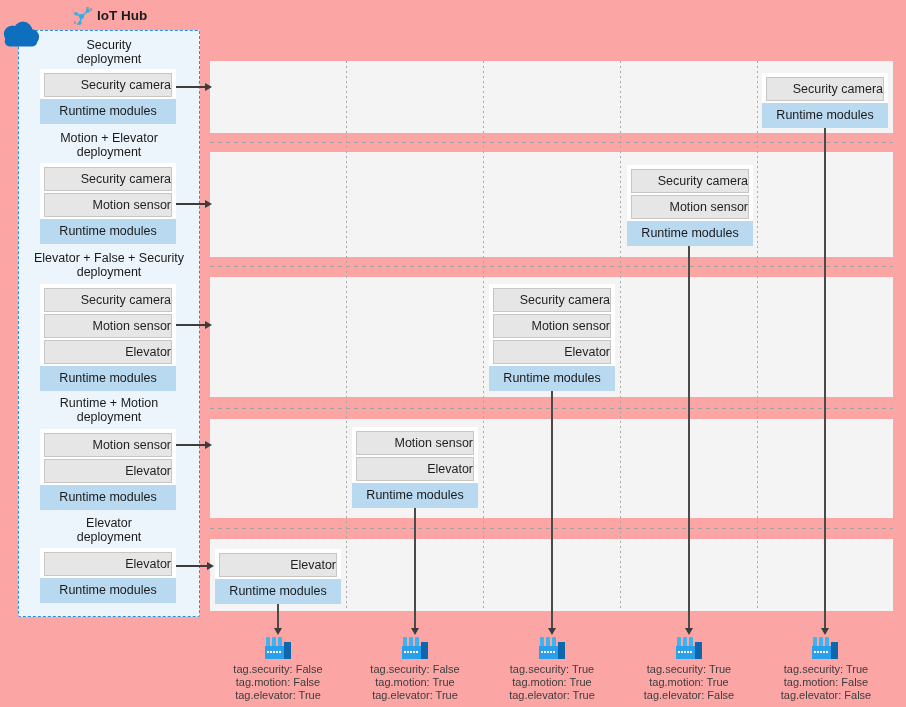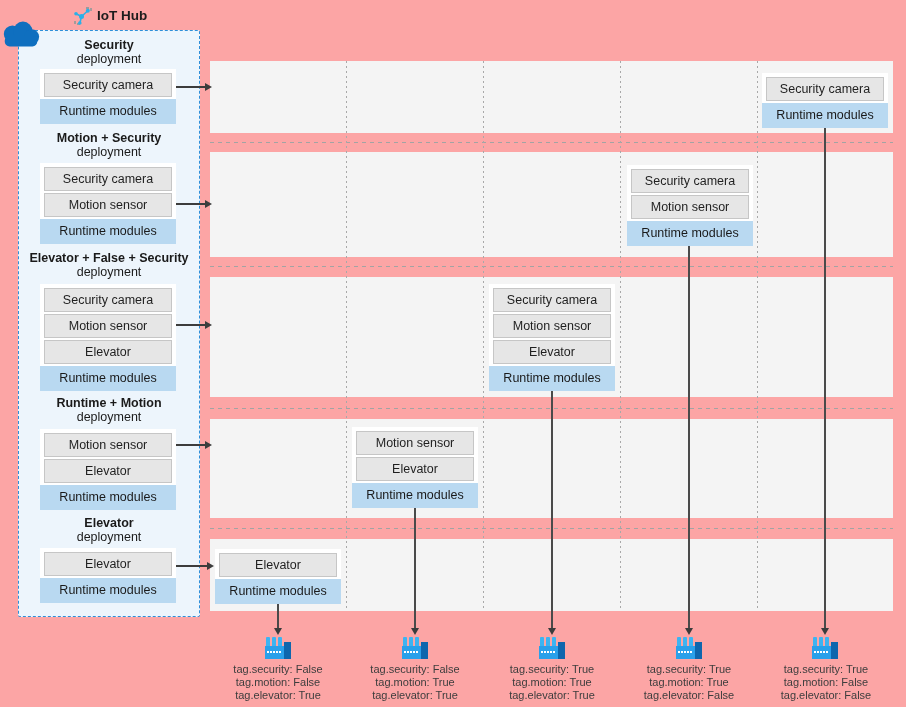--- a/index.html
+++ b/index.html
@@ -8,26 +8,26 @@
     font-family:"Liberation Sans", sans-serif;color:#1f1f1f;
   }
   
   .hub-title{position:absolute;left:97px;top:8px;font-size:13.5px;font-weight:700;color:#1c1c1c;}
   .hub-icon{position:absolute;left:72px;top:5px;}
   .cloud-icon{position:absolute;left:0px;top:19px;z-index:6;}
   
   .panel{position:absolute;left:18px;top:30px;width:182px;height:587px;background:#edf5fc;
          border:1.5px dashed #2e8fd9;border-radius:2px;box-sizing:border-box;z-index:1;}
   .dep-head{position:absolute;left:18px;width:182px;text-align:center;z-index:2;line-height:14px;}
-  .dep-title{font-size:12.5px;font-weight:700;color:#1a1a1a;}
+  .dep-title{font-size:12.5px;font-weight:400;color:#1a1a1a;}
   .dep-sub{font-size:12.5px;color:#1a1a1a;}
   
   .stack{position:absolute;background:#ffffff;padding-top:4px;box-sizing:border-box;z-index:3;}
   .module-box{height:24px;line-height:23px;margin:0 4px 2px 4px;background:#e6e6e6;
-              border:1px solid #c6c6c6;box-sizing:border-box;text-align:center;
+              border:1px solid #c6c6c6;box-sizing:border-box;text-align:right;
               font-size:12.5px;color:#1f1f1f;}
   .runtime-box{height:25px;line-height:25px;background:#b9d9f1;text-align:center;
                font-size:12.5px;color:#1a1a1a;}
   
   .band{position:absolute;left:210px;width:683px;background:#f4f4f4;z-index:0;}
   .hline{position:absolute;left:210px;width:683px;height:1px;z-index:1;
          background:repeating-linear-gradient(to right,#a3a3a3 0 4px,transparent 4px 8px);}
   .vline{position:absolute;top:61px;height:550px;width:1px;z-index:1;
          background:repeating-linear-gradient(to bottom,#a8a8a8 0 2px,transparent 2px 5px);}
   
@@ -78,21 +78,21 @@
   <div class="dep-head" style="top:38px;">
     <div class="dep-title">Security</div>
     <div class="dep-sub">deployment</div>
   </div>
   <div class="stack" style="left:40px;top:69px;width:136px;">
     <div class="module-box">Security camera</div>
     <div class="runtime-box">Runtime modules</div>
   </div>
 
   <div class="dep-head" style="top:131px;">
-    <div class="dep-title">Motion + Security</div>
+    <div class="dep-title">Motion + Elevator</div>
     <div class="dep-sub">deployment</div>
   </div>
   <div class="stack" style="left:40px;top:163px;width:136px;">
     <div class="module-box">Security camera</div>
     <div class="module-box">Motion sensor</div>
     <div class="runtime-box">Runtime modules</div>
   </div>
 
   <div class="dep-head" style="top:251px;">
     <div class="dep-title">Elevator + False + Security</div>

